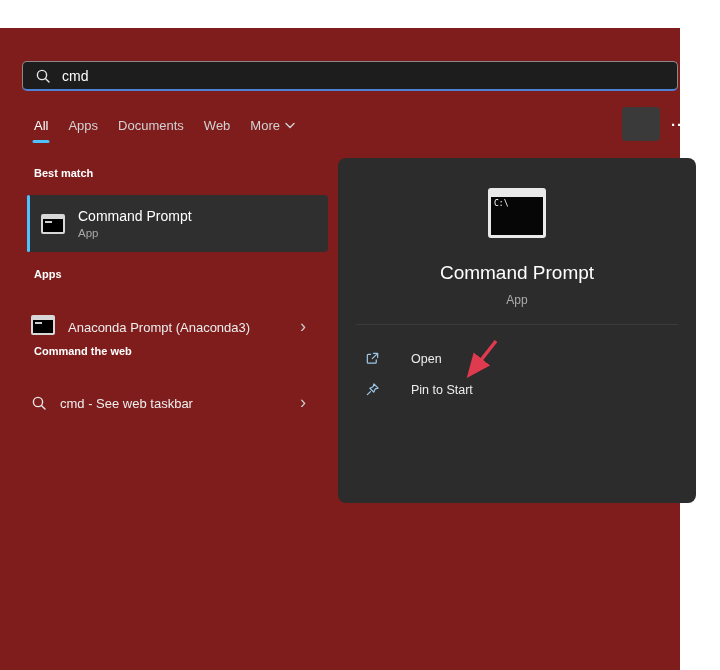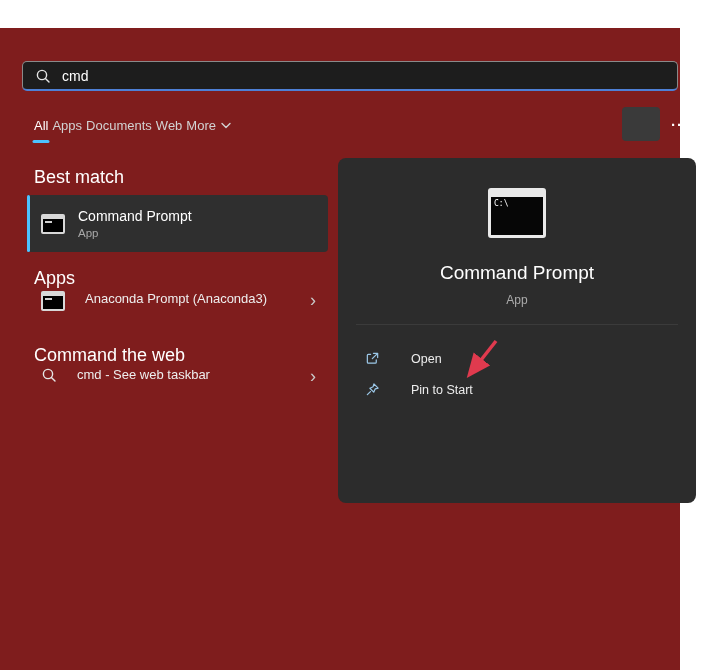--- a/index.html
+++ b/index.html
@@ -8,42 +8,42 @@
   .flyout{position:absolute;left:0;top:0;width:680px;height:660px;background:#7f1d1d;
           border-radius:0 0 10px 10px;margin-top:28px;}
 
   
   .searchbar{position:absolute;left:22px;top:33px;width:656px;height:30px;box-sizing:border-box;
              background:#1d1d1d;border:1px solid #8a8a8a;border-bottom:2px solid var(--search-underline,#4e80d6);
              border-radius:5px;display:flex;align-items:center;gap:11px;padding:0 12px;}
   .searchbar .q{color:#ffffff;font-size:14px;}
 
   
-  .tabs{position:absolute;left:34px;top:90px;display:flex;gap:4px;font-size:13px;color:#d2d2d2;}
+  .tabs{position:absolute;left:34px;top:90px;display:flex;gap:20px;font-size:13px;color:#d2d2d2;}
   .tab{padding-bottom:10px;position:relative;display:flex;align-items:center;gap:5px;}
   .tab.active{color:#ffffff;}
   .tab.active::after{content:"";position:absolute;left:50%;transform:translateX(-50%);bottom:0;
                      width:17px;height:3px;border-radius:2px;background:var(--accent,#4cc2ff);}
   .backplate{position:absolute;left:622px;top:79px;width:38px;height:34px;background:#3a3a3a;border-radius:4px;}
   .overflow{position:absolute;left:664px;top:86px;width:32px;height:22px;color:#ffffff;font-size:15px;
             font-weight:bold;letter-spacing:1px;text-align:center;line-height:22px;}
 
   
-  .sec-h{position:absolute;color:#ffffff;font-size:18px;font-weight:400;}
+  .sec-h{position:absolute;color:#ffffff;font-size:11px;font-weight:700;}
   .h-best{left:34px;top:139px;}
   .h-apps{left:34px;top:240px;}
   .h-web{left:34px;top:317px;}
 
   .best-row{position:absolute;left:27px;top:167px;width:301px;height:57px;background:#2f2f2f;border-radius:4px;
             display:flex;align-items:center;gap:13px;padding-left:14px;box-sizing:border-box;}
   .accent-bar{position:absolute;left:0;top:0;bottom:0;width:3px;background:var(--accent,#4cc2ff);border-radius:3px;}
   .row-title{font-size:14px;color:#ffffff;line-height:1.2;}
   .row-sub{font-size:11.5px;color:#a8a8a8;margin-top:3px;}
 
-  .list-row{position:absolute;left:27px;width:301px;height:44px;display:flex;align-items:flex-start;gap:20px;
+  .list-row{position:absolute;left:17px;width:301px;height:44px;display:flex;align-items:flex-end;gap:13px;
             padding:0 12px 0 14px;box-sizing:border-box;border-radius:4px;}
   .row-anaconda{top:263px;}
   .row-web{top:339px;}
   .list-label{font-size:13px;color:#eeeeee;}
   .chev{margin-left:auto;color:#c9c9c9;font-size:18px;line-height:1;}
 
   
   .cmd-icon-sm{width:24px;height:20px;background:#000;border:2px solid #d8d8d8;border-top-width:5px;
                border-radius:2px;position:relative;box-sizing:border-box;flex:0 0 auto;}
   .cmd-icon-sm::after{content:"";position:absolute;left:2px;top:2px;width:7px;height:2px;background:#cfcfcf;}

